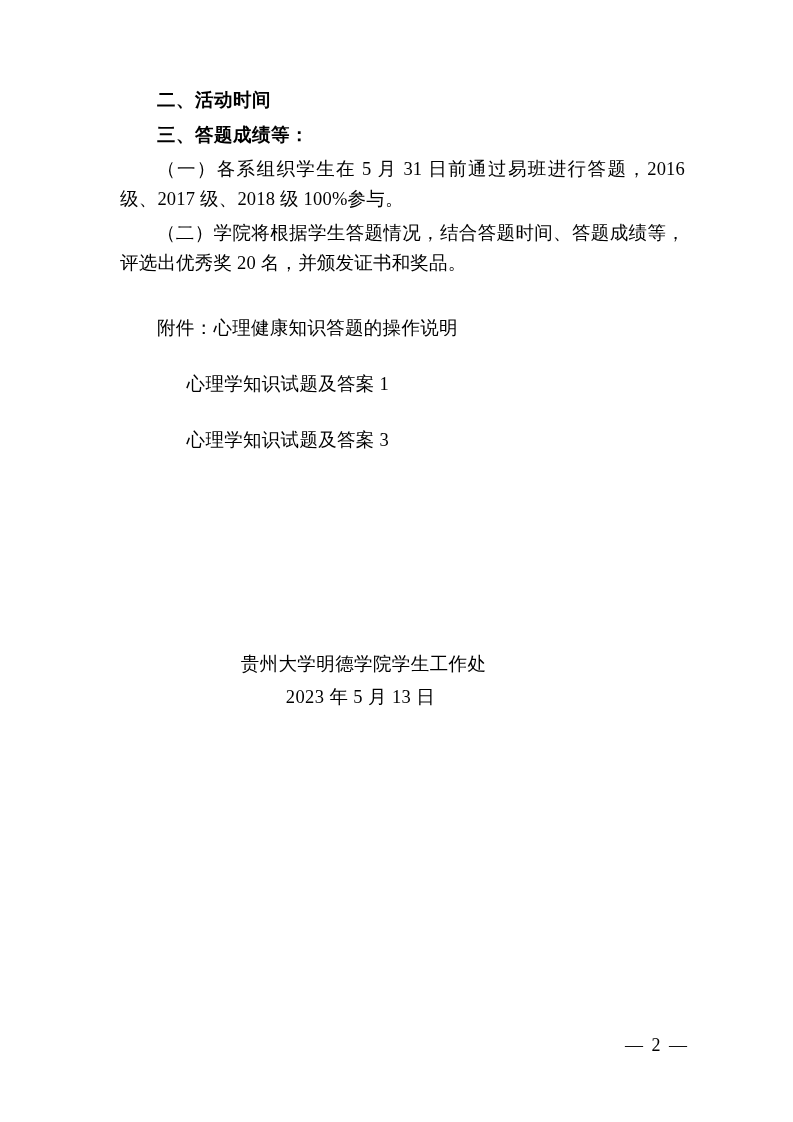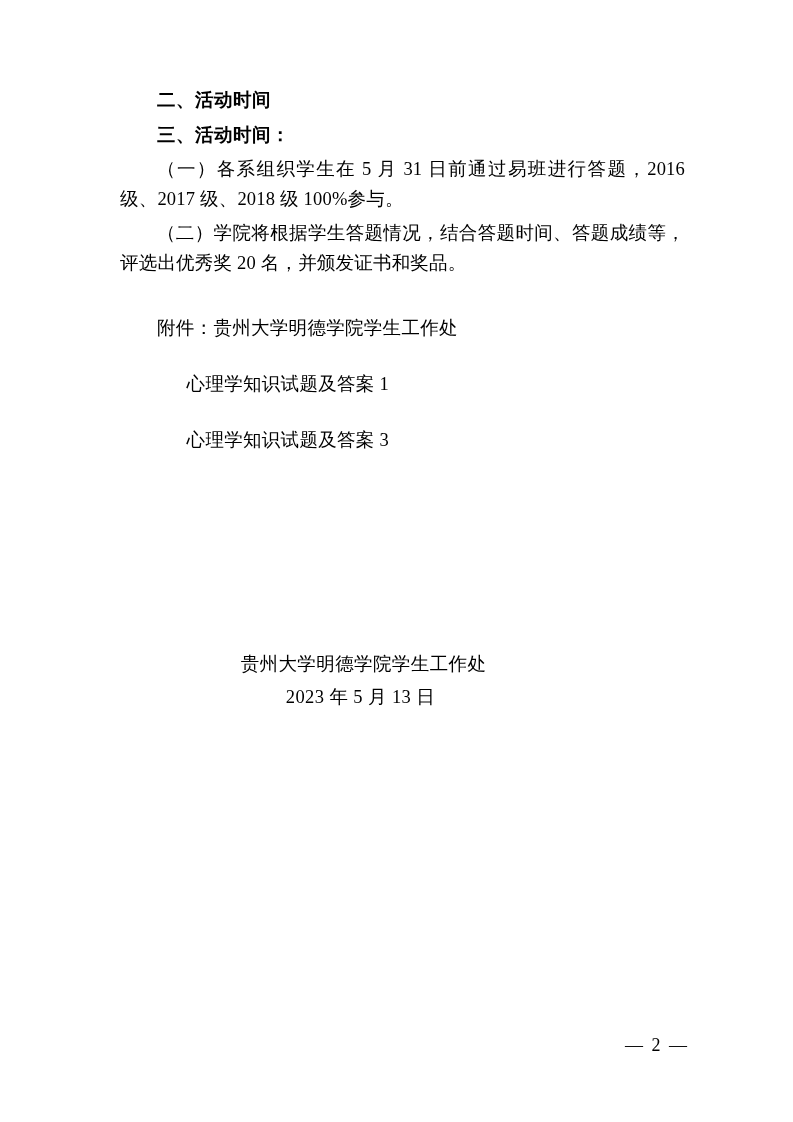--- a/index.html
+++ b/index.html
@@ -88,28 +88,28 @@
   }
 </style>
 </head>
 <body>
 
 <div class="page">
 
   <h2 class="heading first">二、活动时间</h2>
 
 
-  <h2 class="heading">三、活动时间：</h2>
+  <h2 class="heading">三、答题成绩等：</h2>
 
   <p class="para indent">（一）各系组织学生在 5 月 31 日前通过易班进行答题，2016 级、2017 级、2018 级 100%参与。</p>
 
   <p class="para indent">（二）学院将根据学生答题情况，结合答题时间、答题成绩等，评选出优秀奖 20 名，并颁发证书和奖品。</p>
 
   <div class="attach-block">
-    <p class="attach-line">附件：贵州大学明德学院学生工作处</p>
+    <p class="attach-line">附件：心理健康知识答题的操作说明</p>
     <p class="attach-line sub">心理学知识试题及答案 1</p>
     <p class="attach-line sub">心理学知识试题及答案 3</p>
   </div>
 
   <div class="signature">
     <p class="sig-line">贵州大学明德学院学生工作处</p>
     <p class="sig-line sig-date">2023 年 5 月  13 日</p>
   </div>
 
   <div class="page-number">— 2 —</div>

